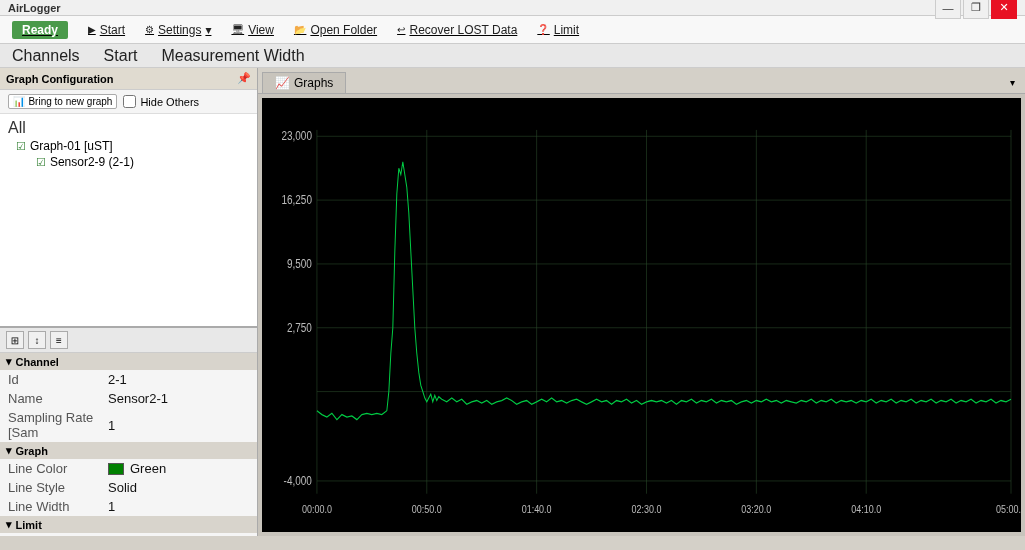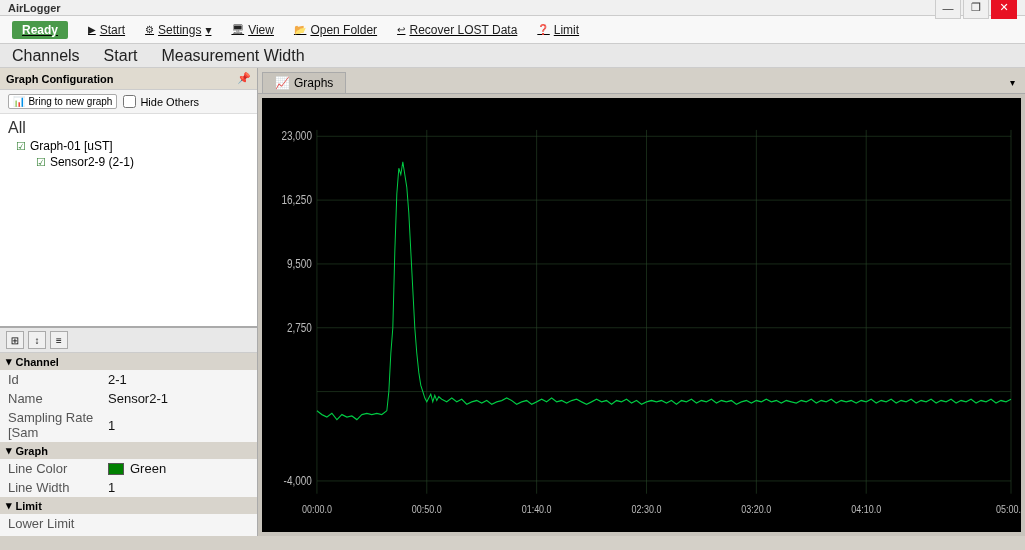--- a/index.html
+++ b/index.html
@@ -231,20 +231,24 @@
       <div class="props-section">
         <span>▾</span>
         <span>Graph</span>
       </div>
       <div class="props-row">
         <span class="props-key">Line Color</span>
         <span class="props-value">
           <span class="color-swatch"></span>
           <span>Green</span>
         </span>
+      </div>
+      <div class="props-row">
+        <span class="props-key">Line Style</span>
+        <span class="props-value">Solid</span>
       </div>
       <div class="props-row">
         <span class="props-key">Line Width</span>
         <span class="props-value">1</span>
       </div>
 
       <div class="props-section">
         <span>▾</span>
         <span>Limit</span>
       </div>

